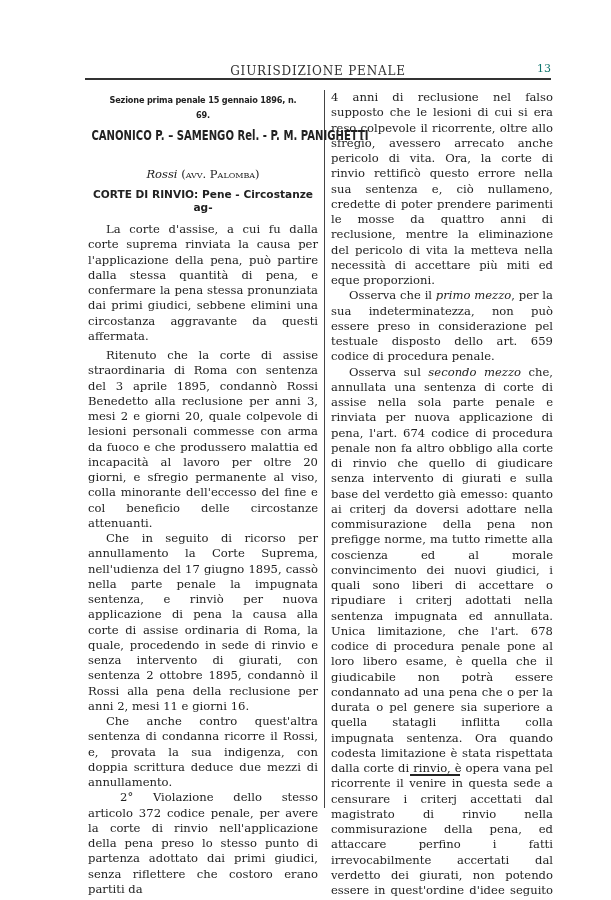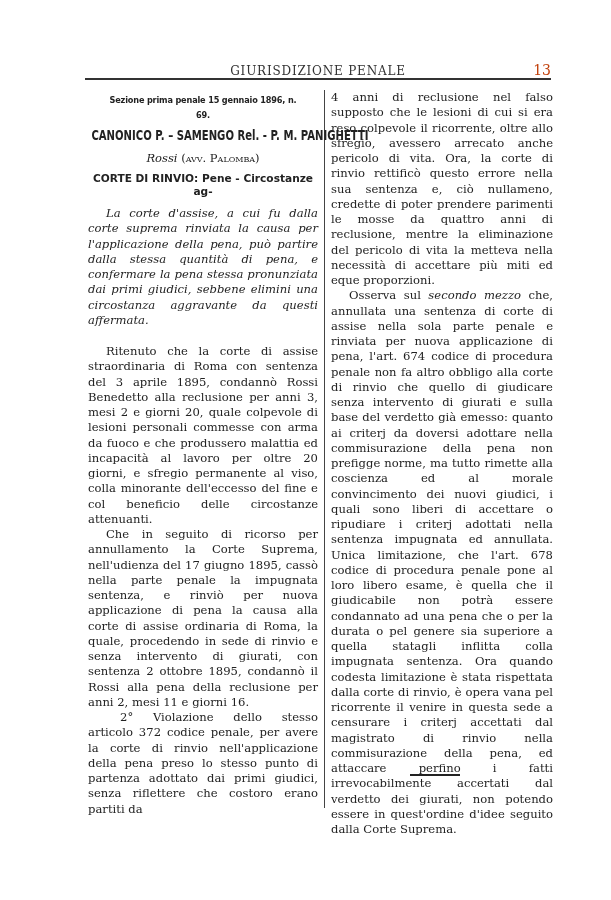--- a/index.html
+++ b/index.html
@@ -8,21 +8,21 @@
     font-family: "DejaVu Serif", serif; color: #222;
   }
   .running-head {
     position: absolute; left: 85px; top: 62px; width: 466px; height: 16px;
   }
   .running-title {
     position: absolute; left: 0; right: 0; top: 2px; text-align: center;
     font-size: 12px; letter-spacing: 0.8px; color: #333;
   }
   .page-number {
-    position: absolute; right: 0; top: 0; font-size: 14px; color: #c2410c;
+    position: absolute; right: 0; top: 0; font-size: 11px; color: #0f766e;
   }
   .head-rule {
     position: absolute; left: 85px; top: 78px; width: 466px; height: 1.5px; background: #333;
   }
   .col-divider {
     position: absolute; left: 324px; top: 90px; width: 1px; height: 718px; background: #444;
   }
   .col {
     position: absolute; top: 90px; font-size: 11.6px; line-height: 15.25px; text-align: justify;
   }
@@ -34,29 +34,29 @@
   .section-line {
     font-family: "DejaVu Sans", sans-serif; font-weight: bold; font-size: 9.5px;
     text-align: center; letter-spacing: -0.2px; line-height: 15px; margin-top: 2px; color: #222;
     transform: scaleX(0.86); transform-origin: center;
   }
   .judges {
     font-family: "DejaVu Sans", sans-serif; font-weight: bold; font-size: 14px;
     text-align: center; line-height: 22px; margin-top: 2px; white-space: nowrap;
     transform: scaleX(0.72); transform-origin: center; margin-left: -40px; margin-right: -40px;
   }
-  .parties { text-align: center; font-size: 11.5px; margin-top: 4px; line-height: 17px; }
+  .parties { text-align: center; font-size: 11.5px; margin-top: 20px; line-height: 17px; }
   .parties .it { font-style: italic; }
   .parties .sc { font-variant: small-caps; }
   .subject {
     font-family: "DejaVu Sans", sans-serif; font-weight: bold; font-size: 10.6px;
     line-height: 13px; margin-top: 5px; text-align: center;
   }
   .subject .rest { display: block; padding-left: 16px; }
-  .maxim { font-style: italic; margin-top: 8px; margin-bottom: 16px; }
+  .maxim { margin-top: 8px; margin-bottom: 4px; }
   .it { font-style: italic; }
   .end-rule {
     position: absolute; left: 410px; top: 774px; width: 50px; height: 2px; background: #222;
   }
 </style>
 </head>
 <body>
 
 <div class="running-head">
   <div class="running-title">GIURISDIZIONE PENALE</div>
@@ -71,22 +71,24 @@
   <p class="parties">
     <span class="it">Rossi</span>
     <span class="sc">(avv. Palomba)</span>
   </p>
   <p class="subject">
     <span>CORTE DI RINVIO: Pene - Circostanze ag-</span>
   </p>
   <p class="maxim indent">La corte d'assise, a cui fu dalla corte suprema rinviata la causa per l'applicazione della pena, può partire dalla stessa quantità di pena, e confermare la pena stessa pronunziata dai primi giudici, sebbene elimini una circostanza aggravante da questi affermata.</p>
   <p class="indent">Ritenuto che la corte di assise straordinaria di Roma con sentenza del 3 aprile 1895, condannò Rossi Benedetto alla reclusione per anni 3, mesi 2 e giorni 20, quale colpevole di lesioni personali commesse con arma da fuoco e che produssero malattia ed incapacità al lavoro per oltre 20 giorni, e sfregio permanente al viso, colla minorante dell'eccesso del fine e col beneficio delle circostanze attenuanti.</p>
   <p class="indent">Che in seguito di ricorso per annullamento la Corte Suprema, nell'udienza del 17 giugno 1895, cassò nella parte penale la impugnata sentenza, e rinviò per nuova applicazione di pena la causa alla corte di assise ordinaria di Roma, la quale, procedendo in sede di rinvio e senza intervento di giurati, con sentenza 2 ottobre 1895, condannò il Rossi alla pena della reclusione per anni 2, mesi 11 e giorni 16.</p>
+  <p class="indent">Che anche contro quest'altra sentenza di condanna ricorre il Rossi, e, provata la sua indigenza, con doppia scrittura deduce due mezzi di annullamento.</p>
   <p class="indent2">2° Violazione dello stesso articolo 372 codice penale, per avere la corte di rinvio nell'applicazione della pena preso lo stesso punto di partenza adottato dai primi giudici, senza riflettere che costoro erano partiti da</p>
 </div>
 
 <div class="col col-right">
   <p>4 anni di reclusione nel falso supposto che le lesioni di cui si era reso colpevole il ricorrente, oltre allo sfregio, avessero arrecato anche pericolo di vita. Ora, la corte di rinvio rettificò questo errore nella sua sentenza e, ciò nullameno, credette di poter prendere parimenti le mosse da quattro anni di reclusione, mentre la eliminazione del pericolo di vita la metteva nella necessità di accettare più miti ed eque proporzioni.</p>
+  <p class="indent"><span>Osserva che il </span><span class="it">primo mezzo</span><span>, per la sua indeterminatezza, non può essere preso in considerazione pel testuale disposto dello art. 659 codice di procedura penale.</span></p>
   <p class="indent"><span>Osserva sul </span><span class="it">secondo mezzo</span><span> che, annullata una sentenza di corte di assise nella sola parte penale e rinviata per nuova applicazione di pena, l'art. 674 codice di procedura penale non fa altro obbligo alla corte di rinvio che quello di giudicare senza intervento di giurati e sulla base del verdetto già emesso: quanto ai criterj da doversi adottare nella commisurazione della pena non prefigge norme, ma tutto rimette alla coscienza ed al morale convincimento dei nuovi giudici, i quali sono liberi di accettare o ripudiare i criterj adottati nella sentenza impugnata ed annullata. Unica limitazione, che l'art. 678 codice di procedura penale pone al loro libero esame, è quella che il giudicabile non potrà essere condannato ad una pena che o per la durata o pel genere sia superiore a quella statagli inflitta colla impugnata sentenza. Ora quando codesta limitazione è stata rispettata dalla corte di rinvio, è opera vana pel ricorrente il venire in questa sede a censurare i criterj accettati dal magistrato di rinvio nella commisurazione della pena, ed attaccare perfino i fatti irrevocabilmente accertati dal verdetto dei giurati, non potendo essere in quest'ordine d'idee seguito dalla Corte Suprema.</span></p>
 
 </div>
 
 <div class="end-rule"></div>
 
 </body></html>

